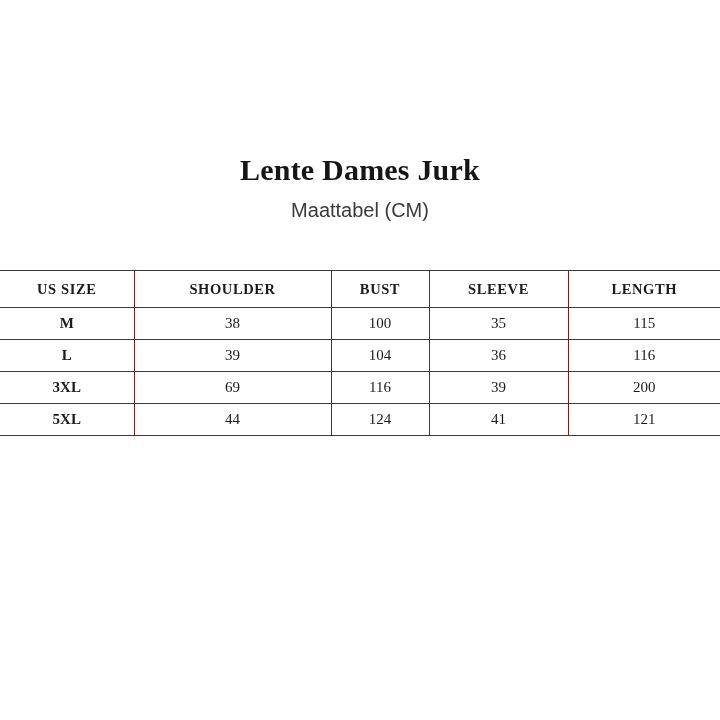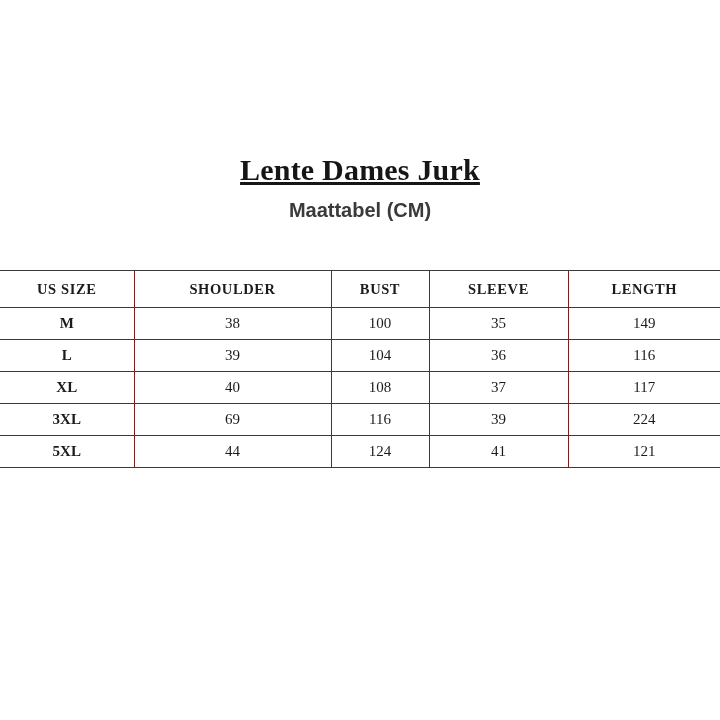--- a/index.html
+++ b/index.html
@@ -25,26 +25,25 @@
     padding-top: 152px;
   }
   .title {
     font-family: "Liberation Serif", serif;
     font-size: 30px;
     font-weight: bold;
     letter-spacing: 0.2px;
     color: #161616;
     margin: 0;
     line-height: 1.2;
-    text-decoration: underline;
   }
   .subtitle {
     font-family: "Liberation Sans", sans-serif;
     font-size: 20px;
-    font-weight: 700;
+    font-weight: 400;
     color: #3a3a3a;
     margin: 10px 0 0 0;
     line-height: 1.2;
   }
   .table-wrap {
     margin-top: 32px;
     padding: 16px 0px;
   }
   table.size-table {
     border-collapse: collapse;
@@ -115,42 +114,35 @@
           <th>SLEEVE</th>
           <th>LENGTH</th>
         </tr>
       </thead>
       <tbody>
         <tr>
           <td>M</td>
           <td>38</td>
           <td>100</td>
           <td>35</td>
-          <td>149</td>
+          <td>115</td>
         </tr>
         <tr>
           <td>L</td>
           <td>39</td>
           <td>104</td>
           <td>36</td>
           <td>116</td>
         </tr>
         <tr>
-          <td>XL</td>
-          <td>40</td>
-          <td>108</td>
-          <td>37</td>
-          <td>117</td>
-        </tr>
-        <tr>
           <td>3XL</td>
           <td>69</td>
           <td>116</td>
           <td>39</td>
-          <td>224</td>
+          <td>200</td>
         </tr>
         <tr>
           <td>5XL</td>
           <td>44</td>
           <td>124</td>
           <td>41</td>
           <td>121</td>
         </tr>
       </tbody>
     </table>

